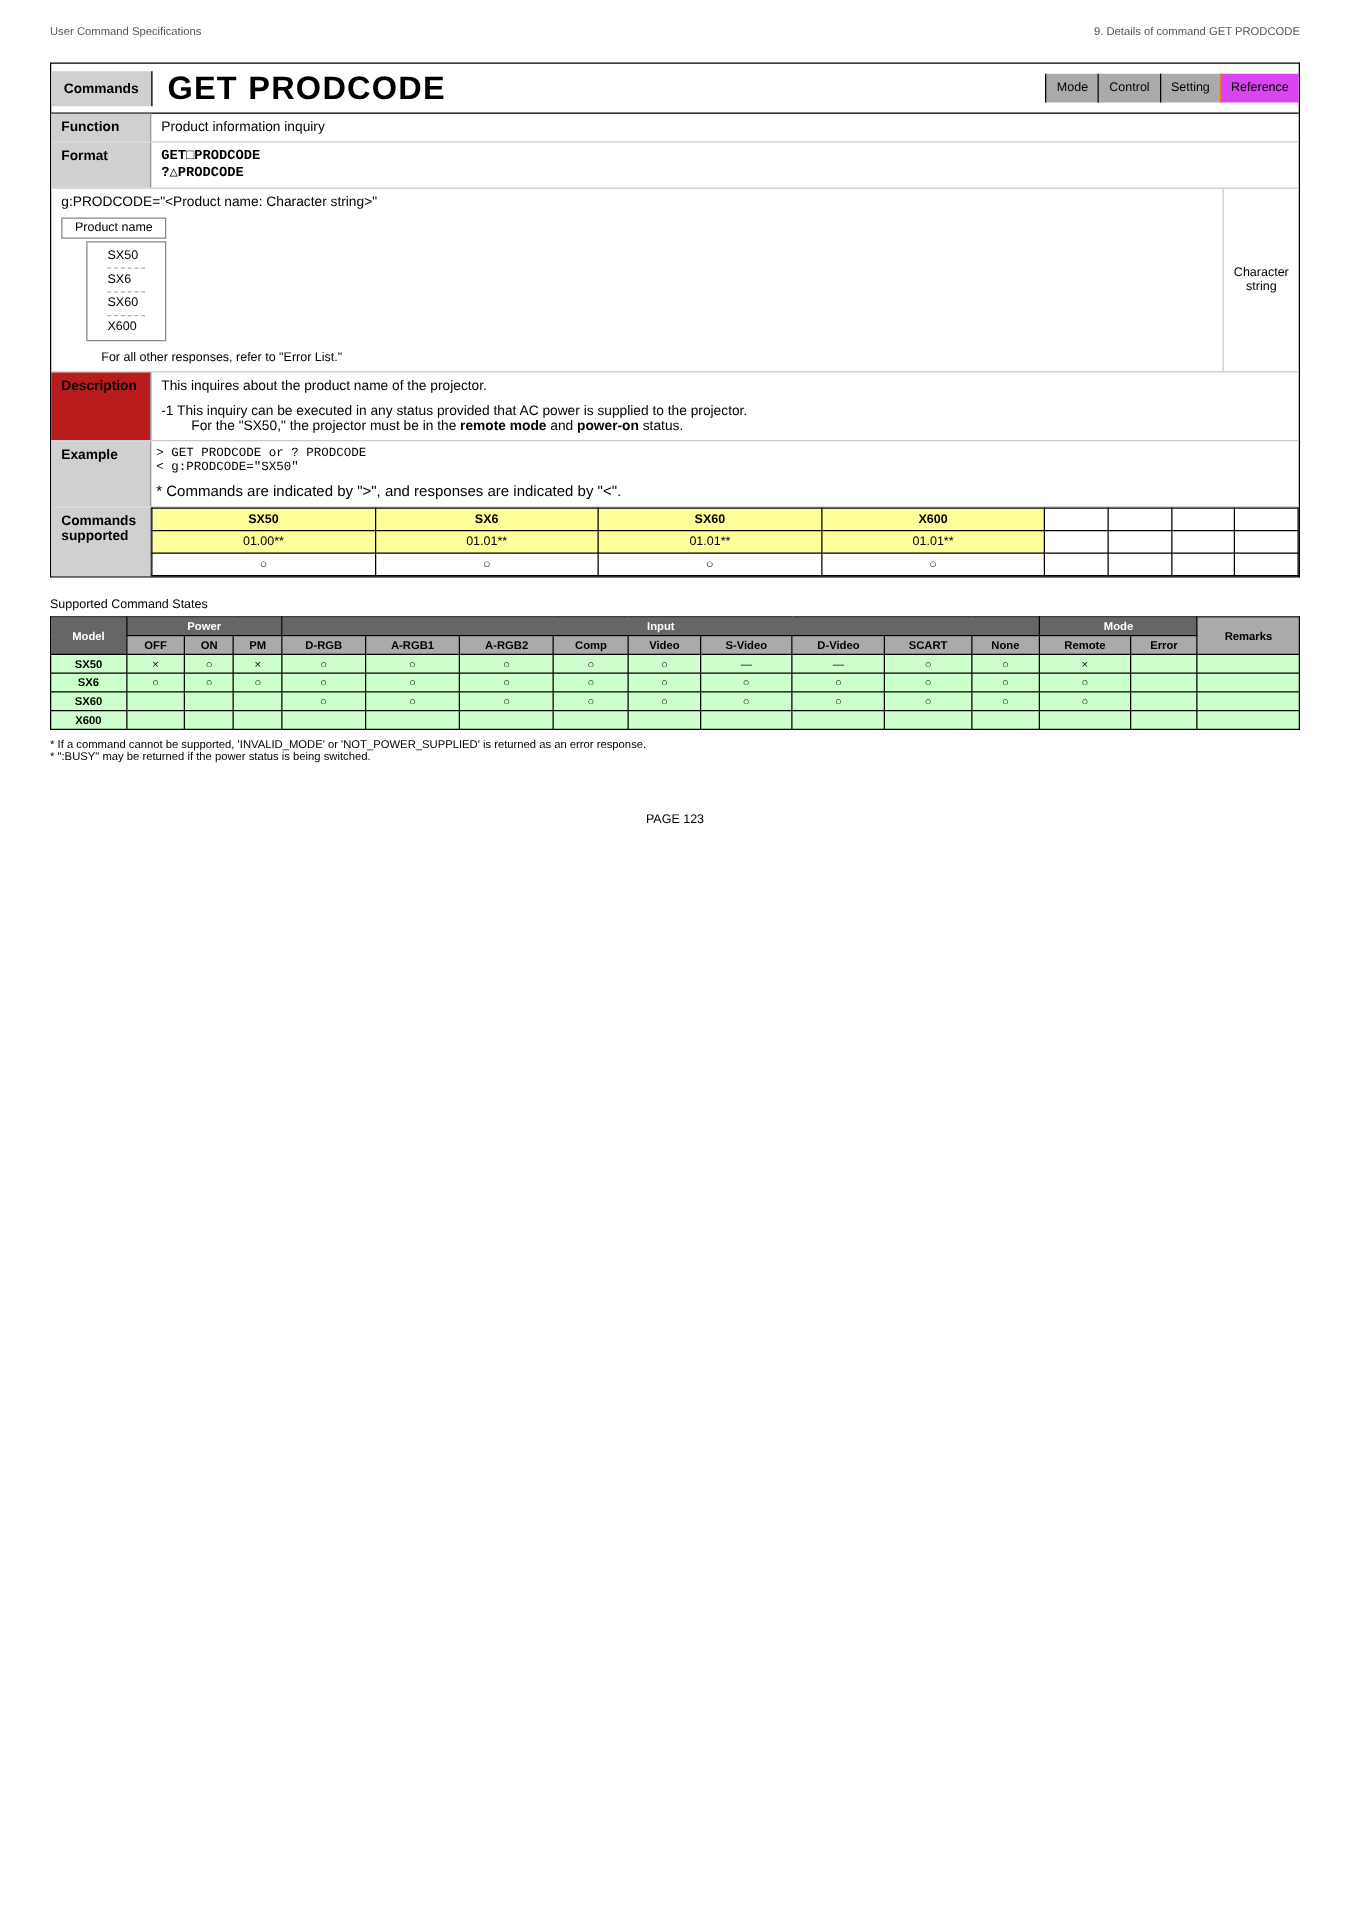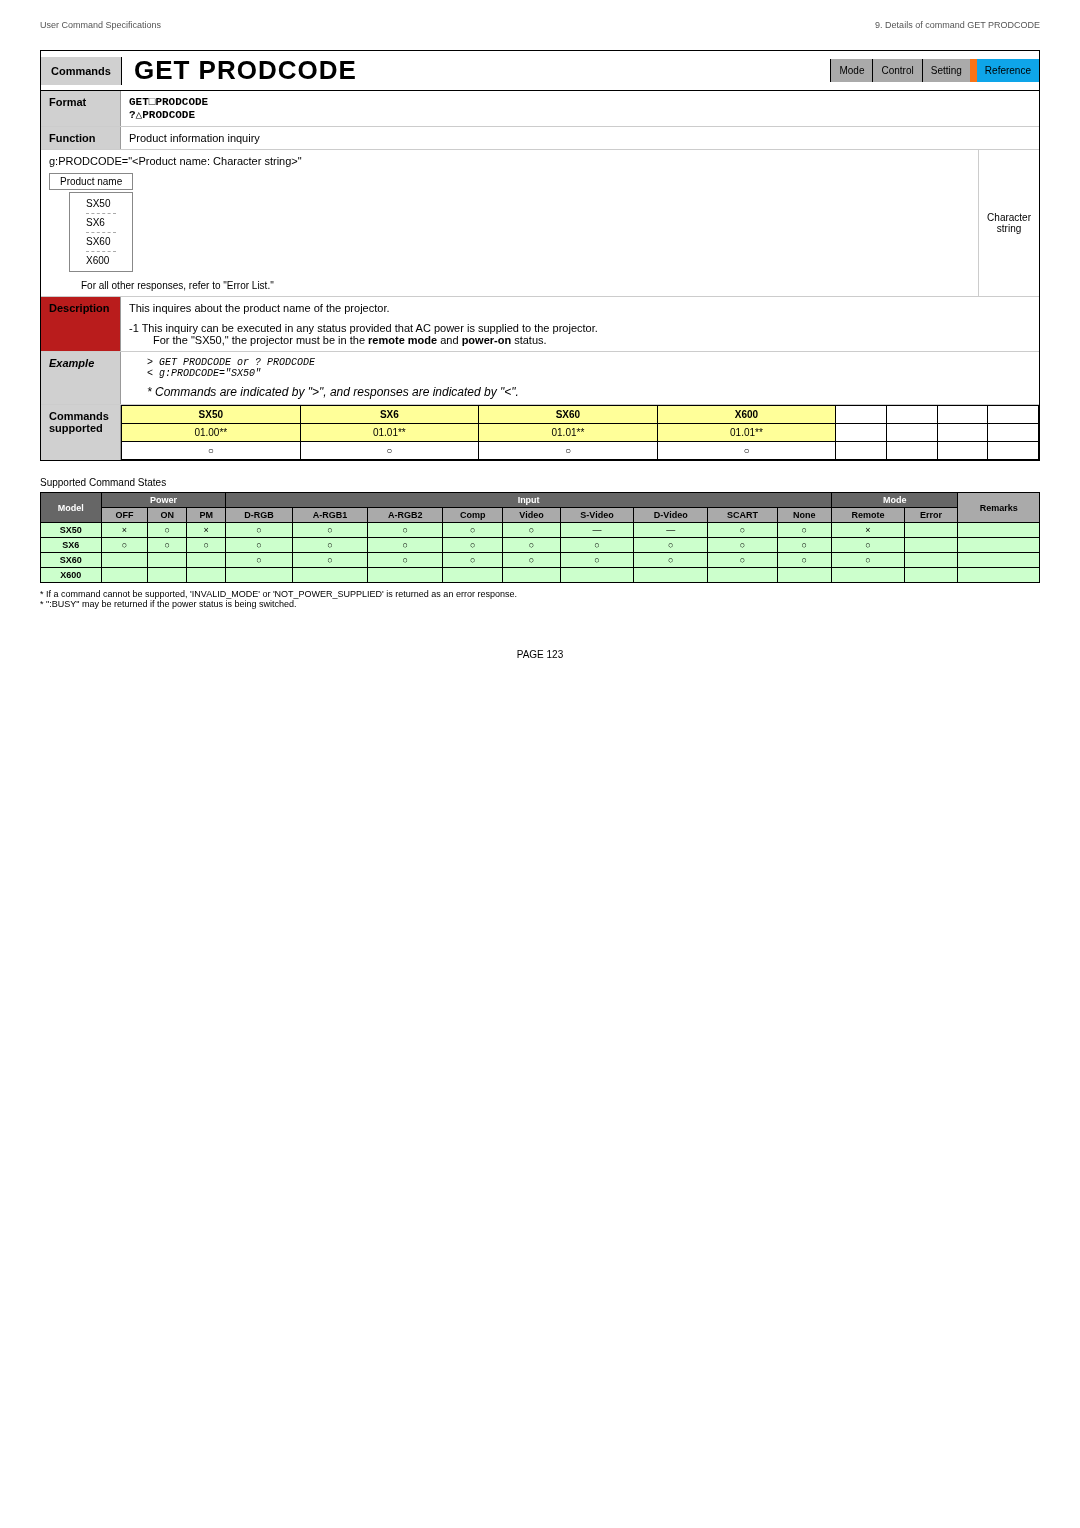--- a/index.html
+++ b/index.html
@@ -104,23 +104,23 @@
       flex: 1;
       letter-spacing: 1px;
     }
     .tab-mode, .tab-control, .tab-setting {
       background: #aaa;
       padding: 6px 8px;
       border-left: 1px solid #000;
       font-size: 10px;
     }
     .tab-reference {
-      background: #0ea5e9;
+      background: #d946ef;
       padding: 6px 8px;
-      border-left: 7px solid #f97316;
+      border-left: 1px solid #f97316;
       font-size: 10px;
     }
   </style>
 </head>
 <body>
 
 <div class="page-header">
   <span>User Command Specifications</span>
   <span>9. Details of command  GET PRODCODE</span>
 </div>
@@ -130,30 +130,30 @@
   <div class="header-tabs" style="border:none; border-bottom:1px solid #000;">
     <div class="commands-label-big">Commands</div>
     <div class="title-big">GET PRODCODE</div>
     <div class="tab-mode">Mode</div>
     <div class="tab-control">Control</div>
     <div class="tab-setting">Setting</div>
     <div class="tab-reference">Reference</div>
   </div>
 
   <div style="display:flex; border-bottom:1px solid #ccc;">
+    <div class="row-label label-cell" style="font-weight:bold; background:#d0d0d0; width:80px; min-width:80px; padding:5px 8px; border-right:1px solid #999; font-size:11px;">Function</div>
+    <div style="padding:5px 8px; font-size:11px;">Product information inquiry</div>
+  </div>
+
+  <div style="display:flex; border-bottom:1px solid #ccc;">
     <div class="row-label label-cell" style="font-weight:bold; background:#d0d0d0; width:80px; min-width:80px; padding:5px 8px; border-right:1px solid #999; font-size:11px;">Format</div>
     <div style="padding:5px 8px;">
       <div class="format-text bold">GET□PRODCODE</div>
       <div class="format-text bold">?△PRODCODE</div>
     </div>
-  </div>
-
-  <div style="display:flex; border-bottom:1px solid #ccc;">
-    <div class="row-label label-cell" style="font-weight:bold; background:#d0d0d0; width:80px; min-width:80px; padding:5px 8px; border-right:1px solid #999; font-size:11px;">Function</div>
-    <div style="padding:5px 8px; font-size:11px;">Product information inquiry</div>
   </div>
 
   <div style="display:flex; border-bottom:1px solid #ccc;">
     <div style="padding:5px 8px; flex:1; position:relative;">
       <div style="font-size:11px; margin-bottom:6px;">
         <span>g:PRODCODE="&lt;Product name: Character string&gt;"</span>
       </div>
 
       <div style="display:flex; align-items:flex-start; margin-bottom:8px;">
         <div style="margin-right:0;">
@@ -180,23 +180,23 @@
       <div style="margin-bottom:8px; font-size:11px;">This inquires about the product name of the projector.</div>
       <div style="font-size:11px;">
         <span>-1  This inquiry can be executed in any status provided that AC power is supplied to the projector.</span>
       </div>
       <div style="font-size:11px; padding-left:24px;">
         For the "SX50," the projector must be in the <strong>remote mode</strong> and <strong>power-on</strong> status.
       </div>
     </div>
   </div>
 
-  <div style="display:flex; border-bottom:1px solid #ccc;font-style:italic;">
+  <div style="display:flex; border-bottom:1px solid #ccc;">
     <div class="row-label label-cell" style="font-weight:bold; background:#d0d0d0; width:80px; min-width:80px; padding:5px 8px; border-right:1px solid #999; font-size:11px;">Example</div>
-    <div style="padding:5px 26px; font-family:'Courier New',monospace; font-size:10px;">
+    <div style="padding:5px 4px; font-family:'Courier New',monospace; font-size:10px;">
       <div>&gt; GET PRODCODE or ? PRODCODE</div>
       <div style="margin-bottom:6px;">&lt; g:PRODCODE="SX50"</div>
       <div style="font-family:Arial,sans-serif; font-size:12px;">* Commands are indicated by "&gt;", and responses are indicated by "&lt;".</div>
     </div>
   </div>
 
   <div style="display:flex;">
     <div style="font-weight:bold; background:#d0d0d0; width:80px; min-width:80px; padding:5px 8px; border-right:1px solid #999; font-size:11px; vertical-align:top;">
       <div>Commands</div>
       <div>supported</div>

